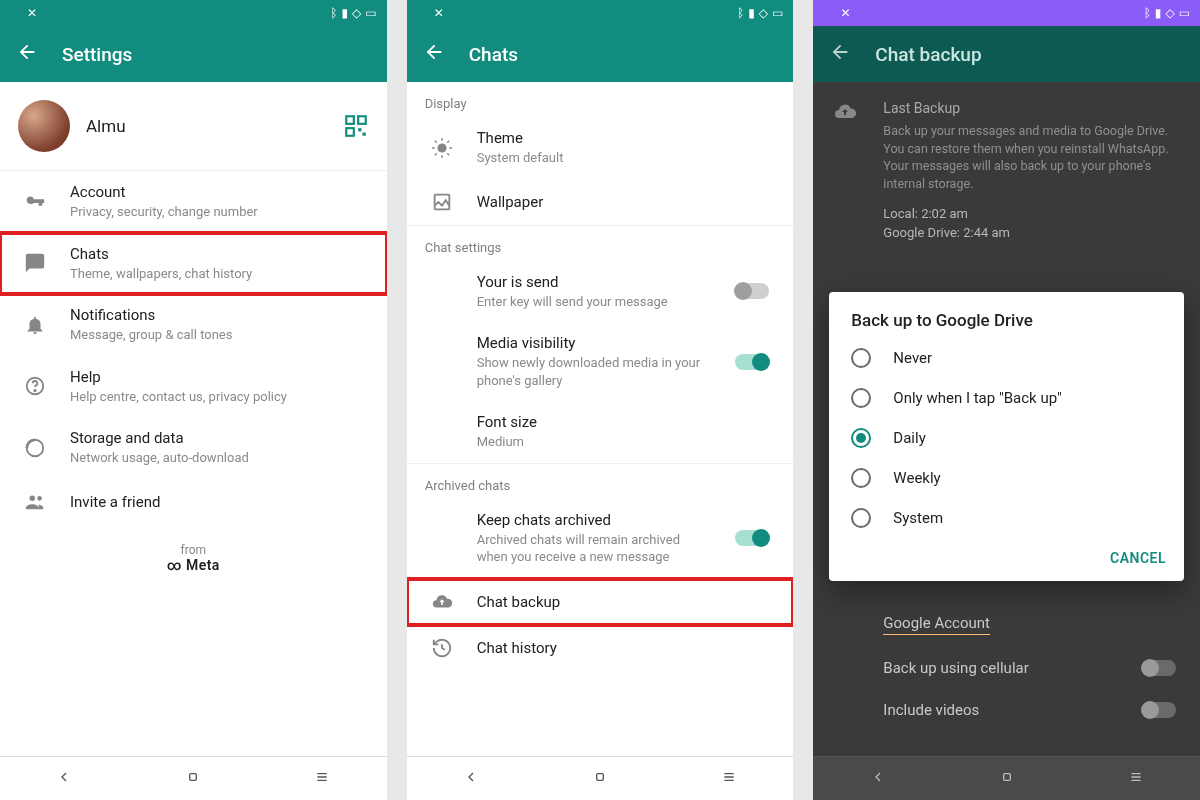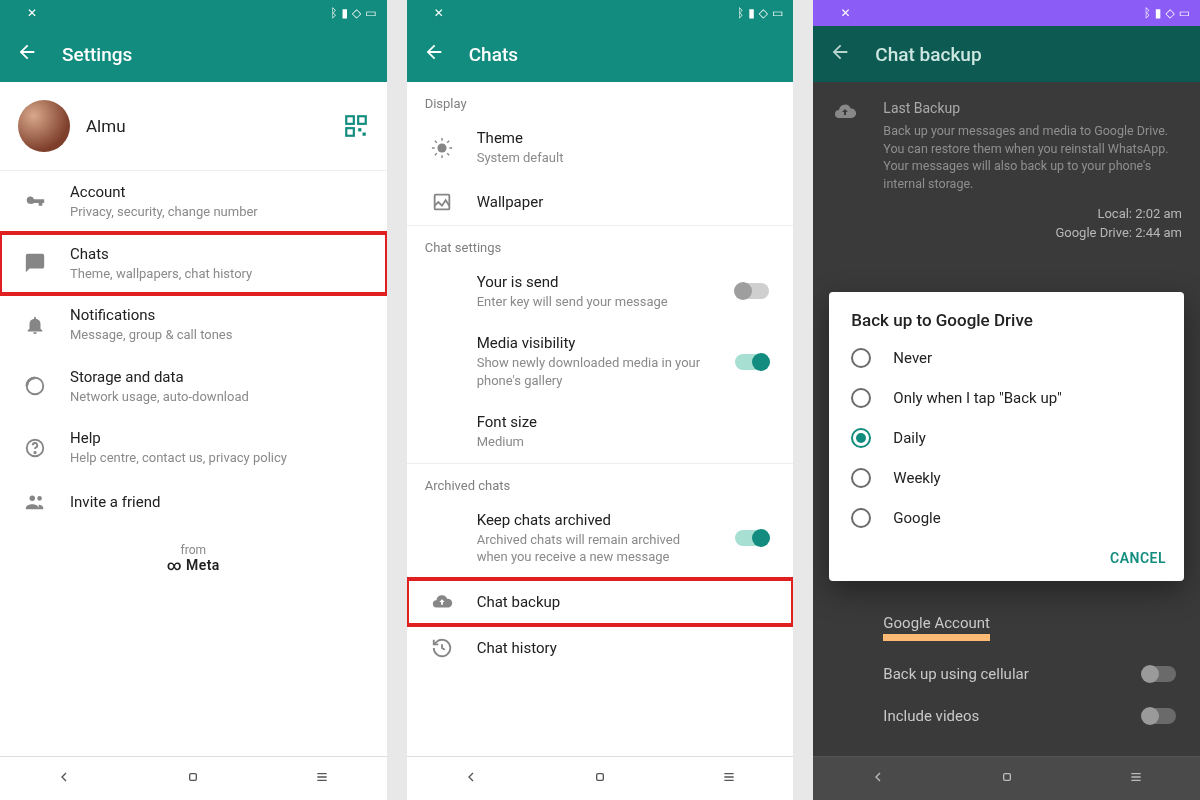--- a/index.html
+++ b/index.html
@@ -51,22 +51,22 @@
   .dialog-title { font-size:17px; font-weight:500; color:#222; padding:0 22px 8px; }
   .radio-row { display:flex; align-items:center; gap:22px; padding:10px 22px; }
   .radio { width:20px; height:20px; border:2px solid #6b6b6b; border-radius:50%; display:flex; align-items:center; justify-content:center; }
   .radio.sel { border-color:#128C7E; }
   .radio.sel::after { content:''; width:10px; height:10px; border-radius:50%; background:#128C7E; }
   .radio-label { font-size:15px; color:#222; }
   .dialog-actions { text-align:right; padding:10px 18px 8px; }
   .dialog-cancel { color:#128C7E; font-size:14px; font-weight:600; letter-spacing:0.5px; }
   .dim .toggle.off { background:#6a6a6a; }
   .dim .toggle.off::after { background:#9a9a9a; }
-  .underline { border-bottom:7px solid #fdba74; display:inline-block; padding-bottom:2px; }
-  .time-line { padding: 2px 18px 2px 70px; font-size:13px; color:#b7b7b7;text-align:right; }
+  .underline { border-bottom:1px solid #fdba74; display:inline-block; padding-bottom:2px; }
+  .time-line { padding: 2px 18px 2px 70px; font-size:13px; color:#b7b7b7; }
   .phone3 .navbar { background:#4a4a4a; border-top:1px solid #555; color:#bbb; }
 </style>
 </head>
 <body>
 
 <div class="wrap">
 
 <div class="phone">
   <div class="statusbar">
     <div class="s-left">
@@ -132,39 +132,39 @@
           </span>
       <div class="texts">
             <div class="t1">Notifications</div>
             <div class="t2">Message, group &amp; call tones</div>
           </div>
     </div>
     <div class="row">
       <span class="icon">
             <svg viewBox="0 0 24 24" fill="none" stroke="currentColor" stroke-width="2">
               <circle cx="12" cy="12" r="9"></circle>
+              <path d="M9.5 9a2.5 2.5 0 1 1 3.5 2.3c-.8.4-1 1-1 1.7"></path>
+              <circle cx="12" cy="17" r="0.8" fill="currentColor"></circle>
+            </svg>
+          </span>
+      <div class="texts">
+            <div class="t1">Help</div>
+            <div class="t2">Help centre, contact us, privacy policy</div>
+          </div>
+    </div>
+    <div class="row">
+      <span class="icon">
+            <svg viewBox="0 0 24 24" fill="none" stroke="currentColor" stroke-width="2">
+              <circle cx="12" cy="12" r="9"></circle>
               <path d="M3 12a9 9 0 0 1 9-9" stroke-width="3"></path>
             </svg>
           </span>
       <div class="texts">
             <div class="t1">Storage and data</div>
             <div class="t2">Network usage, auto-download</div>
-          </div>
-    </div>
-    <div class="row">
-      <span class="icon">
-            <svg viewBox="0 0 24 24" fill="none" stroke="currentColor" stroke-width="2">
-              <circle cx="12" cy="12" r="9"></circle>
-              <path d="M9.5 9a2.5 2.5 0 1 1 3.5 2.3c-.8.4-1 1-1 1.7"></path>
-              <circle cx="12" cy="17" r="0.8" fill="currentColor"></circle>
-            </svg>
-          </span>
-      <div class="texts">
-            <div class="t1">Help</div>
-            <div class="t2">Help centre, contact us, privacy policy</div>
           </div>
     </div>
     <div class="row">
       <span class="icon">
             <svg viewBox="0 0 24 24" fill="currentColor">
               <circle cx="9" cy="8" r="3"></circle>
               <circle cx="17" cy="8" r="2.5"></circle>
               <path d="M2 19c0-3 4-4.5 7-4.5s7 1.5 7 4.5v1H2zM16 15c2 0 5 1 5 3.5V20h-5"></path>
             </svg>
           </span>
@@ -383,21 +383,21 @@
       <div class="radio-row">
             <span class="radio sel"></span>
             <span class="radio-label">Daily</span>
           </div>
       <div class="radio-row">
             <span class="radio"></span>
             <span class="radio-label">Weekly</span>
           </div>
       <div class="radio-row">
             <span class="radio"></span>
-            <span class="radio-label">Google</span>
+            <span class="radio-label">System</span>
           </div>
       <div class="dialog-actions"><span class="dialog-cancel">CANCEL</span></div>
     </div>
   </div>
   <div class="navbar">
     <span><svg viewBox="0 0 24 24" fill="none" stroke="currentColor" stroke-width="2">
             <path d="M15 6l-6 6 6 6"></path>
           </svg></span>
     <span><svg viewBox="0 0 24 24" fill="none" stroke="currentColor" stroke-width="2">
             <rect x="7" y="7" width="10" height="10" rx="2"></rect>

